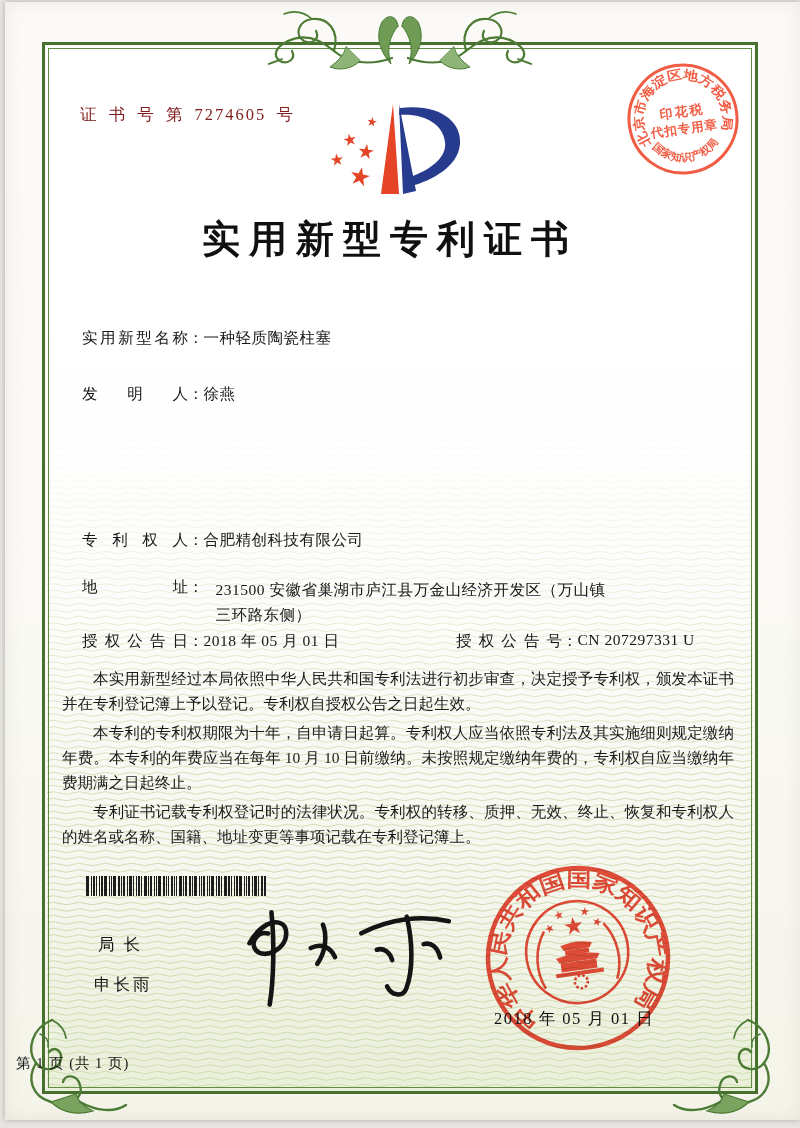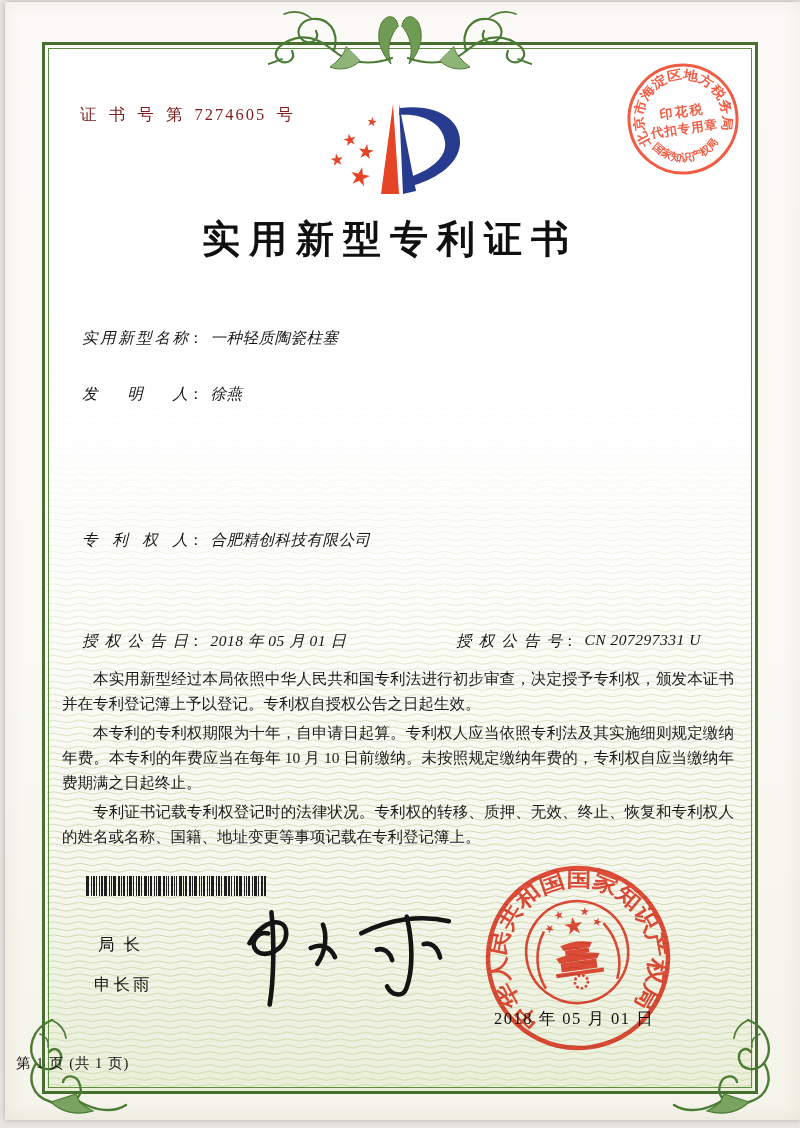--- a/index.html
+++ b/index.html
@@ -33,23 +33,23 @@
   .orn{position:absolute;z-index:4;}
   .content{position:absolute;inset:0;z-index:5;}
 
   .cert-no{position:absolute;left:80px;top:104px;font-size:16.5px;letter-spacing:2px;word-spacing:4px;color:#7f1d1d;}
   .logo{position:absolute;left:320px;top:98px;width:162px;height:110px;}
   .doc-title{
     position:absolute;left:180px;top:214px;width:420px;text-align:center;
     font-size:38px;font-weight:bold;letter-spacing:9px;color:#101010;white-space:nowrap;
   }
   .frow{position:absolute;left:82px;font-size:15.5px;white-space:nowrap;}
-  .flabel{display:inline-block;width:106px;text-align:justify;text-align-last:justify;vertical-align:top;font-style:italic;}
+  .flabel{display:inline-block;width:106px;text-align:justify;text-align-last:justify;vertical-align:top;}
   .fcolon{vertical-align:top;}
-  .fval{margin-left:7px;vertical-align:top;letter-spacing:.5px;font-style:italic;}
+  .fval{margin-left:0;vertical-align:top;letter-spacing:.5px;}
   .addr-lines{display:inline-block;vertical-align:top;margin-left:12px;line-height:25px;letter-spacing:.5px;}
   .grant-right{position:absolute;left:374px;top:0;}
   .paras{position:absolute;left:62px;top:666px;width:688px;font-size:15.5px;line-height:25px;text-align:justify;color:#1a1a1a;}
   .paras p{margin:0 16px 4px 0;text-indent:2em;}
   .barcode{position:absolute;left:86px;top:876px;width:212px;height:20px;font-size:0;}
   .barcode i{display:inline-block;height:100%;background:#1d1d1d;}
   .sig-title{position:absolute;left:98px;top:934px;font-size:16.5px;letter-spacing:9px;}
   .sig-name{position:absolute;left:94px;top:974px;font-size:16.5px;letter-spacing:3px;}
   .signature{position:absolute;left:212px;top:898px;width:258px;height:115px;transform:rotate(-2deg);}
   .tax-stamp{position:absolute;left:622px;top:58px;width:122px;height:122px;z-index:6;transform:rotate(-8deg);mix-blend-mode:multiply;opacity:.92;}
@@ -291,20 +291,23 @@
 
   <div class="frow" style="top:328px;">
     <span class="flabel">实用新型名称</span><span class="fcolon">：</span><span class="fval">一种轻质陶瓷柱塞</span>
   </div>
   <div class="frow" style="top:384px;">
     <span class="flabel">发明人</span><span class="fcolon">：</span><span class="fval">徐燕</span>
   </div>
   <div class="frow" style="top:530px;">
     <span class="flabel">专利权人</span><span class="fcolon">：</span><span class="fval">合肥精创科技有限公司</span>
   </div>
+  <div class="frow" style="top:577px;">
+    <span class="flabel">地址</span><span class="fcolon">：</span><span class="addr-lines"><span>231500 安徽省巢湖市庐江县万金山经济开发区（万山镇</span><br><span>三环路东侧）</span></span>
+  </div>
   <div class="frow" style="top:631px;width:670px;">
     <span class="flabel">授权公告日</span><span class="fcolon">：</span><span class="fval">2018 年 05 月 01 日</span>
     <span class="grant-right">
       <span class="flabel">授权公告号</span><span class="fcolon">：</span><span class="fval">CN 207297331 U</span>
     </span>
   </div>
 
   <div class="paras">
     <p>本实用新型经过本局依照中华人民共和国专利法进行初步审查，决定授予专利权，颁发本证书并在专利登记簿上予以登记。专利权自授权公告之日起生效。</p>
     <p>本专利的专利权期限为十年，自申请日起算。专利权人应当依照专利法及其实施细则规定缴纳年费。本专利的年费应当在每年 10 月 10 日前缴纳。未按照规定缴纳年费的，专利权自应当缴纳年费期满之日起终止。</p>

